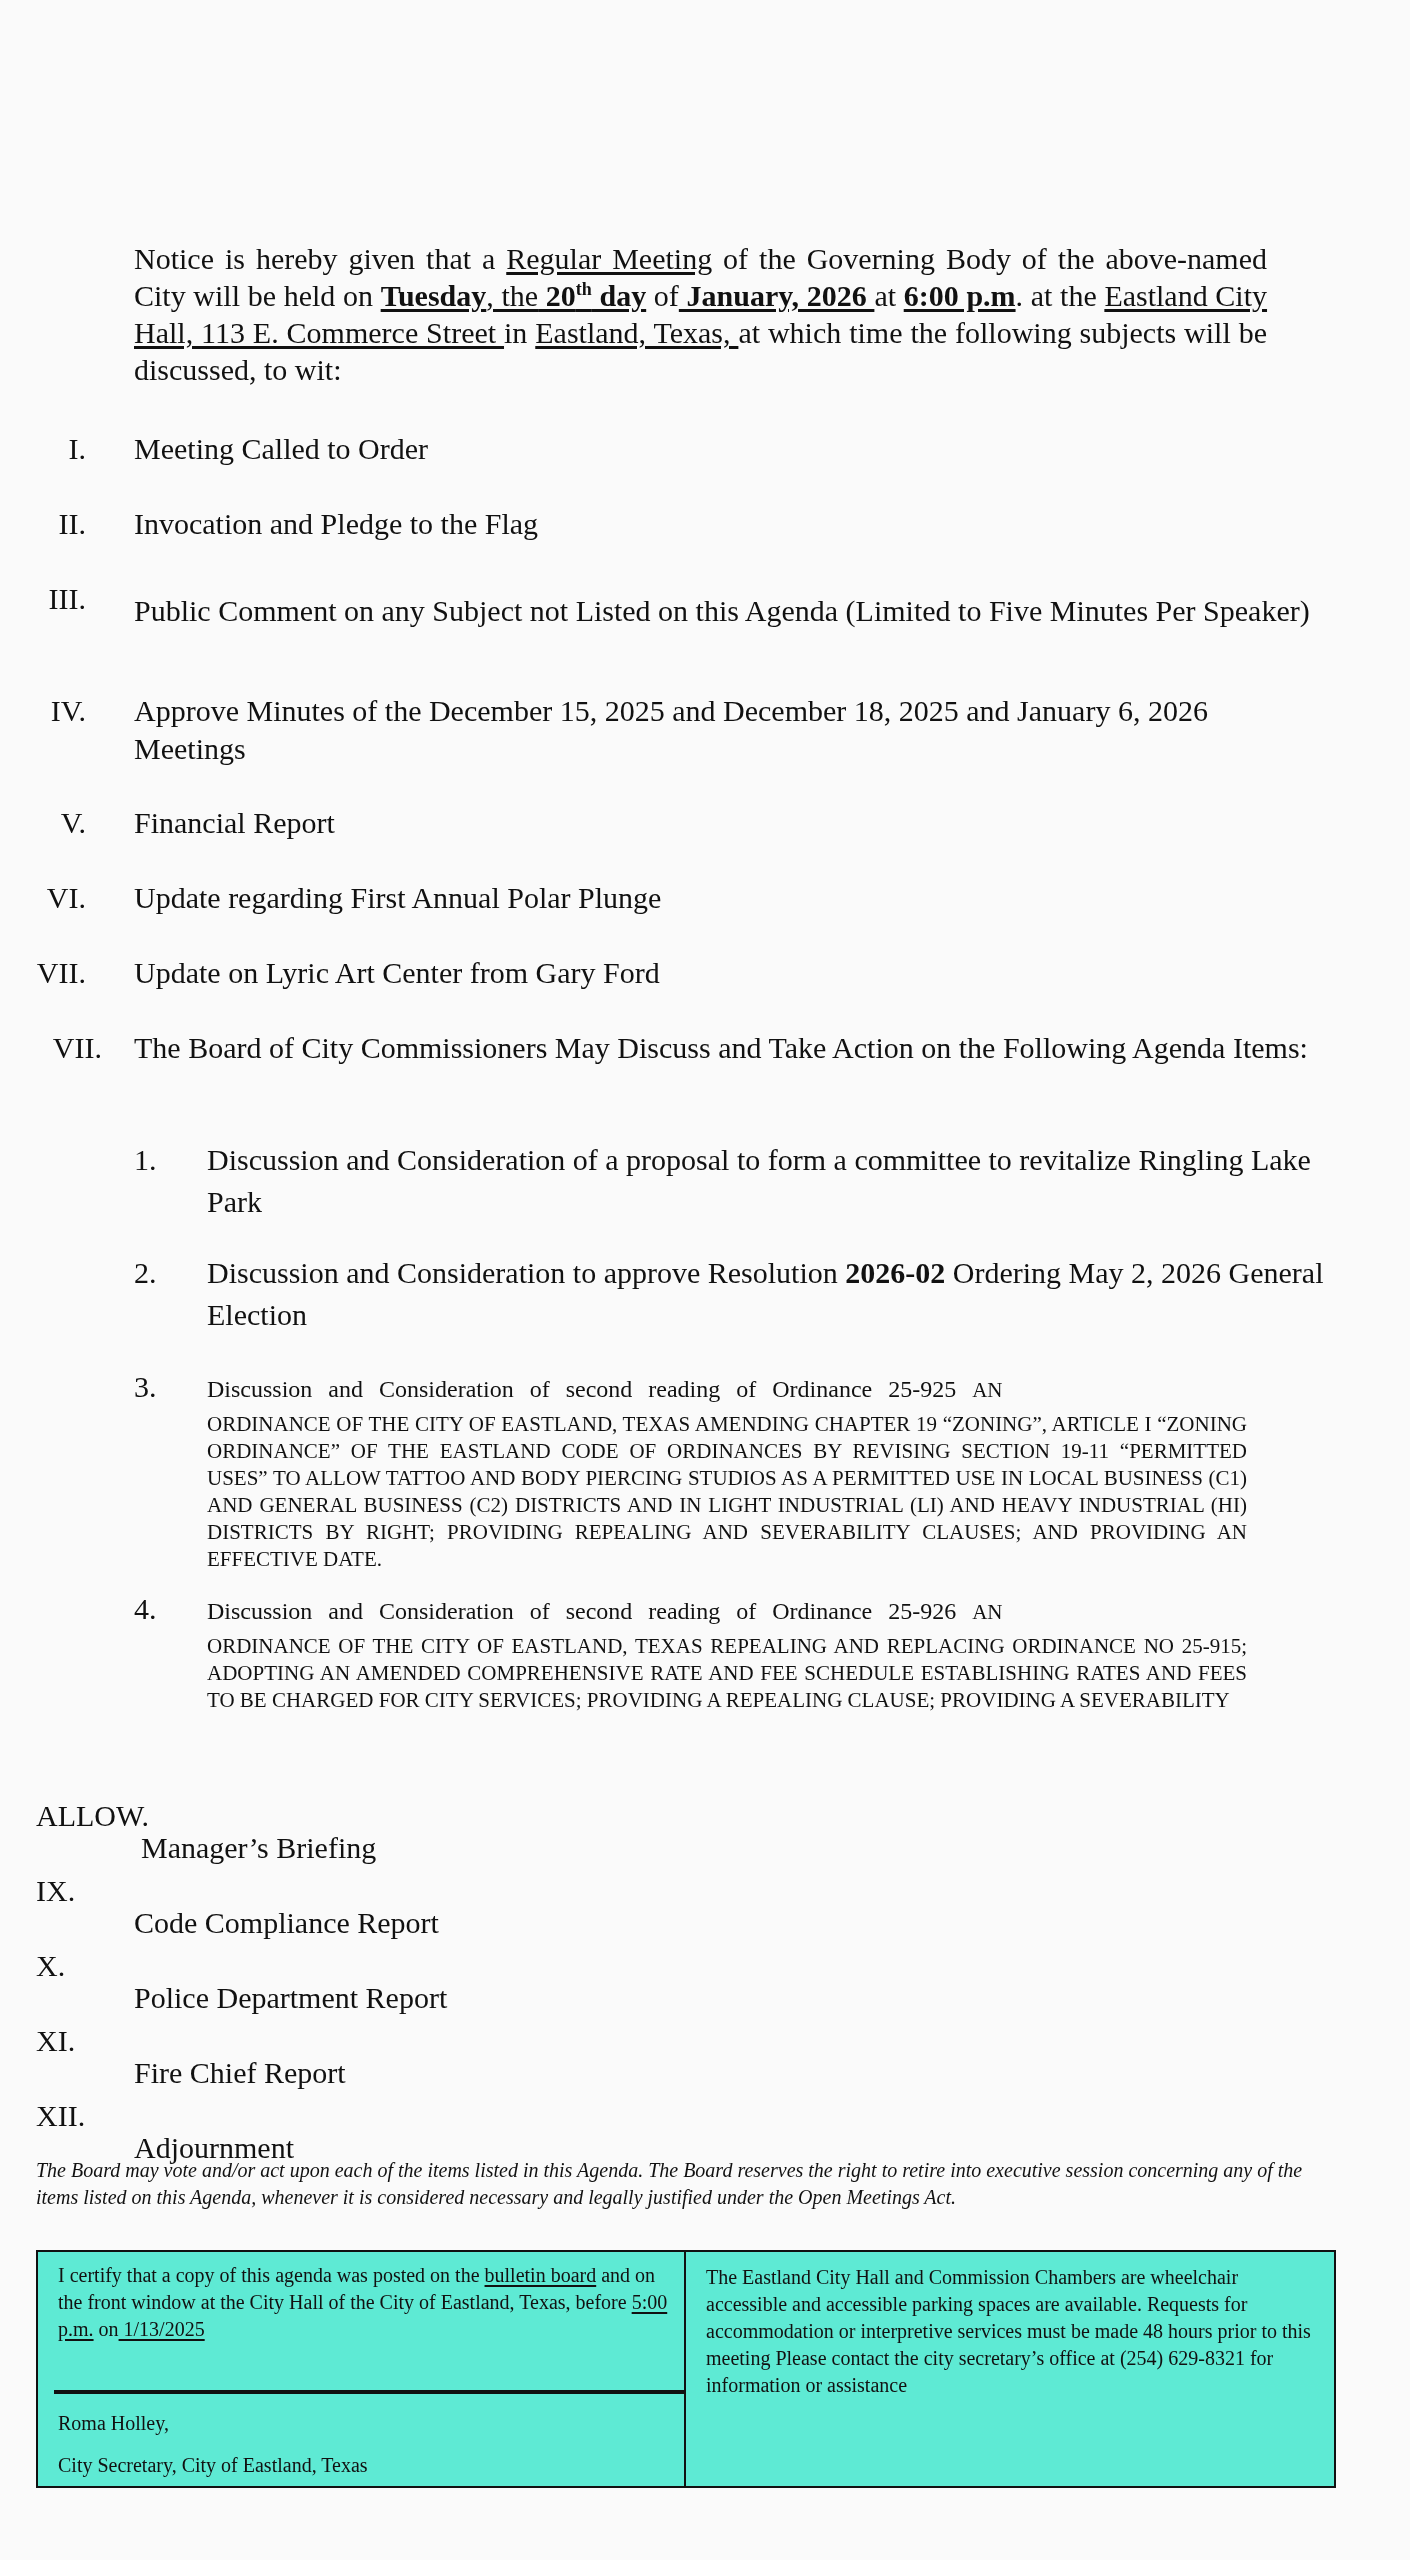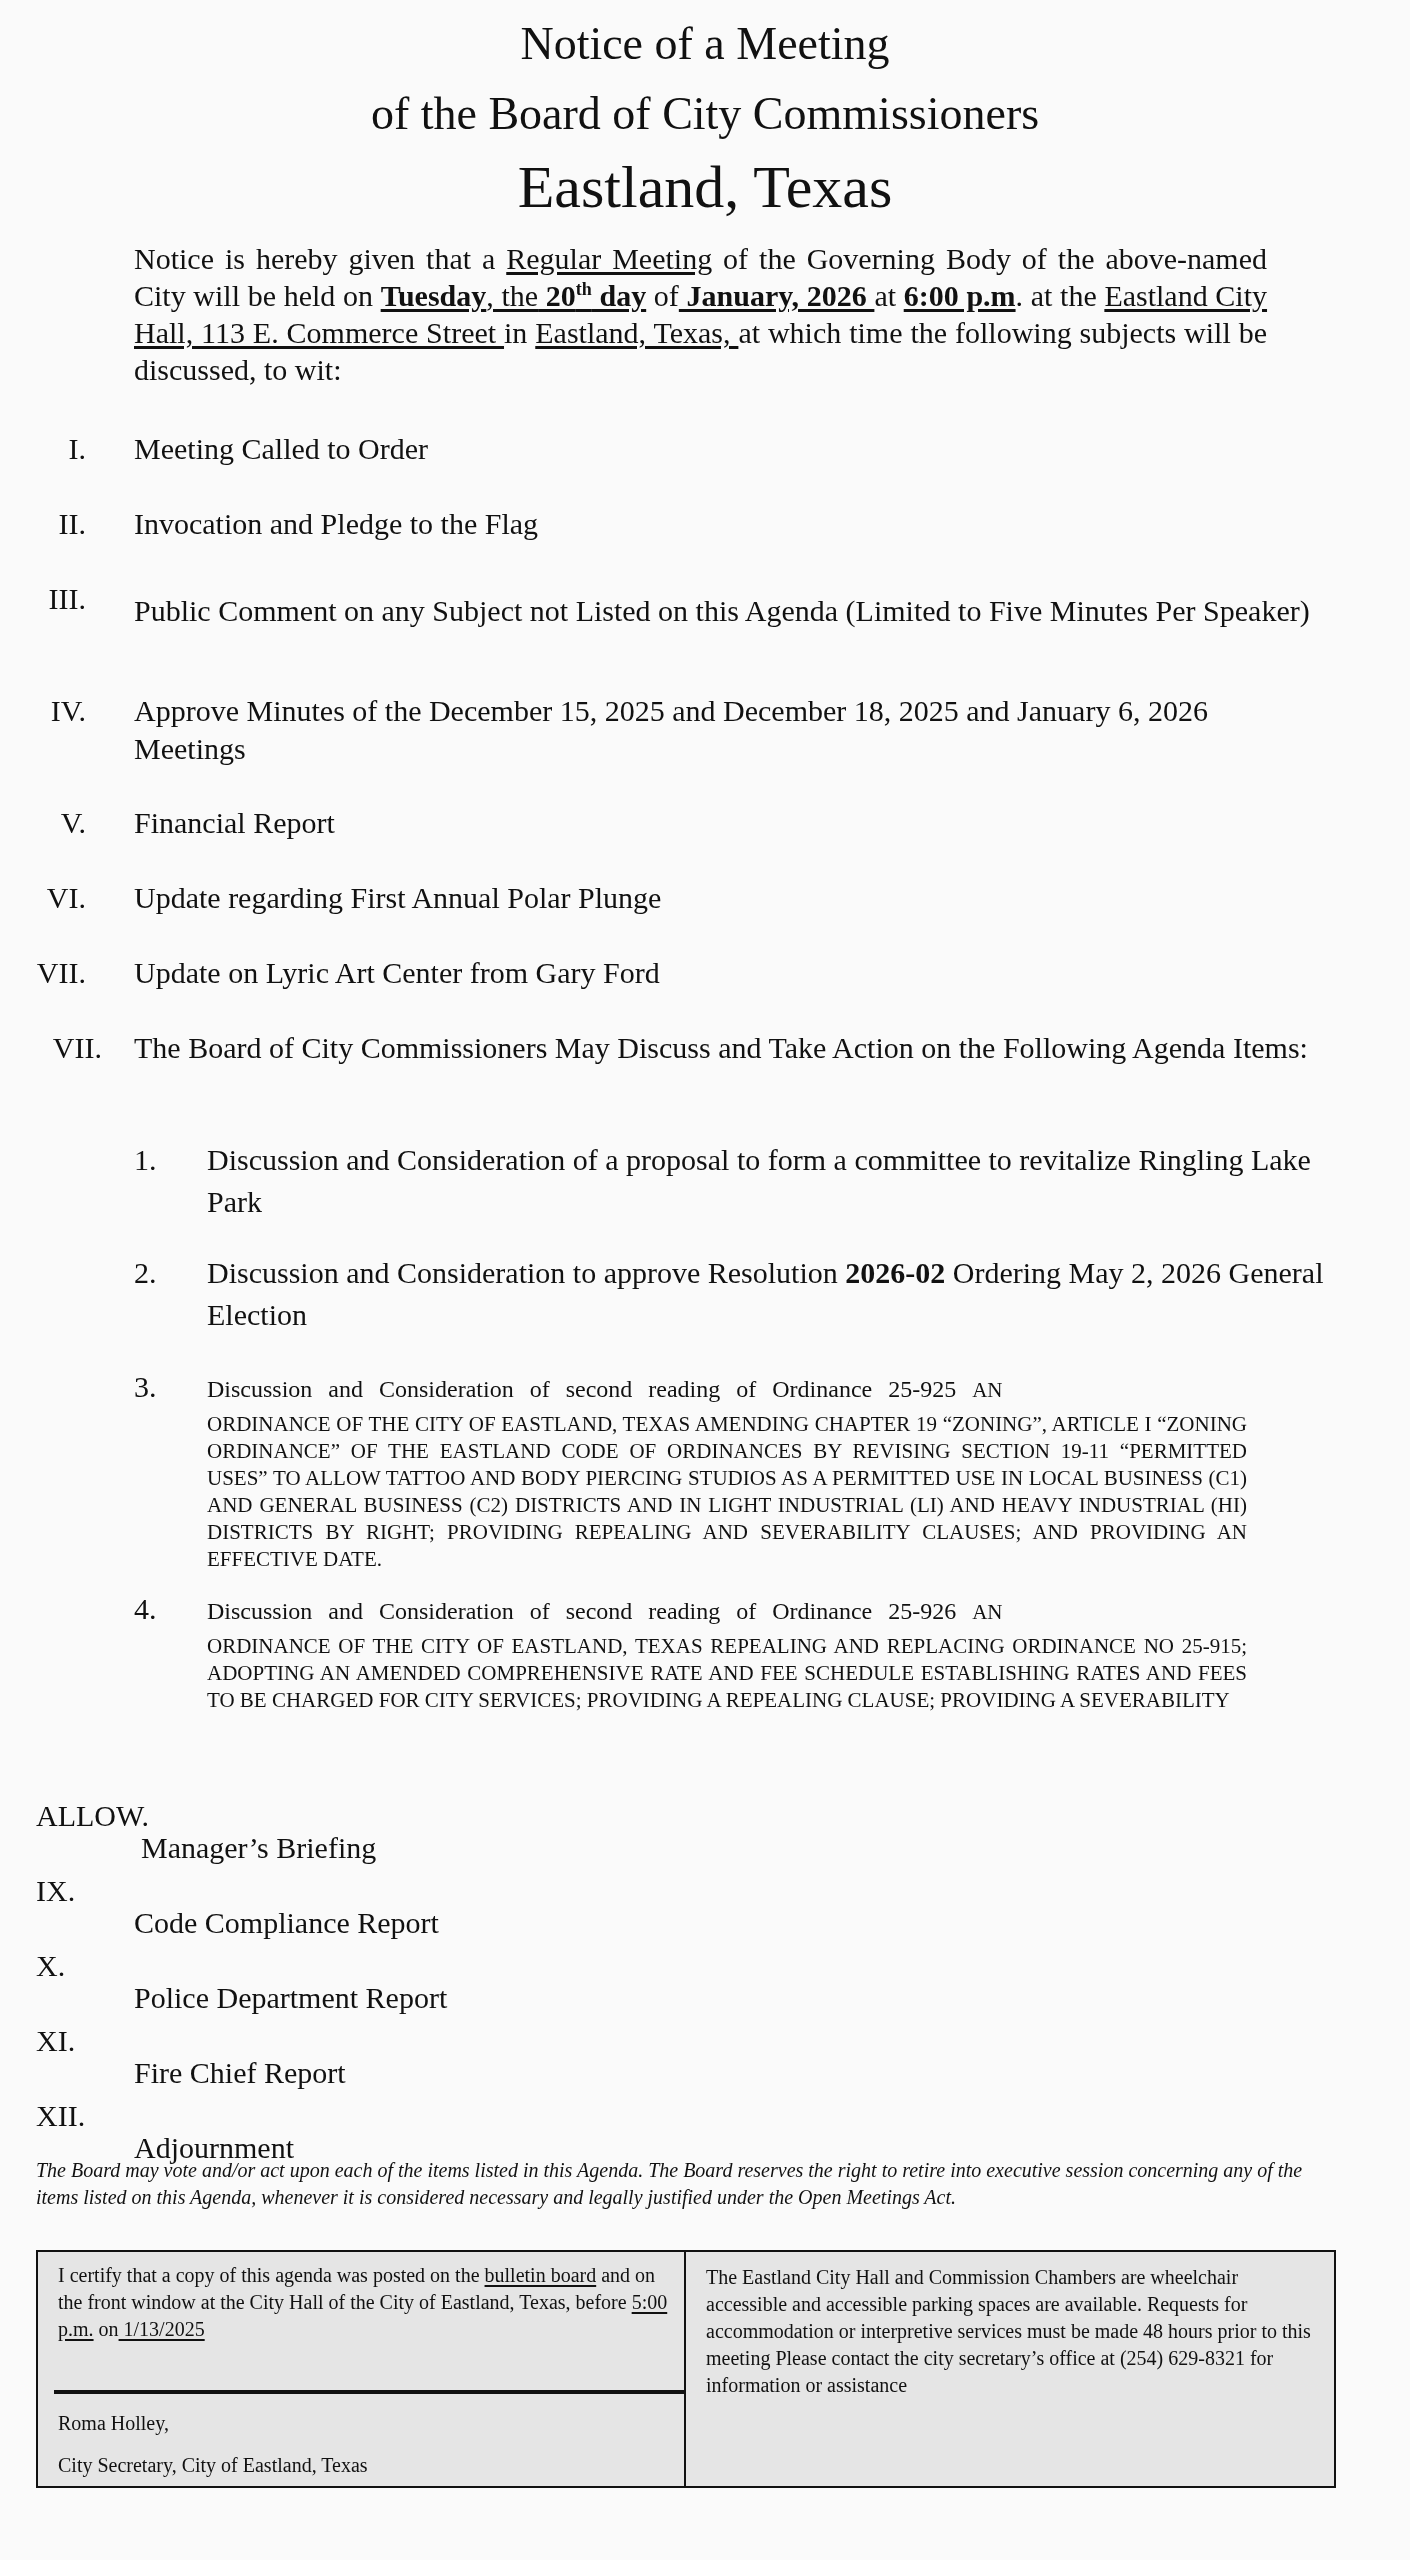--- a/index.html
+++ b/index.html
@@ -39,43 +39,38 @@
   .lower-item { position: absolute; left: 36px; font-size: 30px; line-height: 38px; }
   .lower-item .num { position: absolute; left: 0; }
   .lower-item .text { position: absolute; left: 98px; white-space: nowrap; margin-top: 32px; }
 
   .disclaimer {
     position: absolute; left: 36px; top: 2157px; width: 1300px;
     font-size: 20px; line-height: 27px; font-style: italic;
   }
   .box {
     position: absolute; left: 36px; top: 2250px; width: 1300px; height: 238px;
-    border: 2px solid #111; background: #e5e5e5; box-sizing: border-box;
+    border: 2px solid #111; background: #5eead4; box-sizing: border-box;
   }
   .box-left {
     position: absolute; left: 0; top: 0; width: 648px; height: 100%;
     border-right: 2px solid #111; box-sizing: border-box;
   }
   .box-right { position: absolute; left: 648px; top: 0; width: 650px; height: 100%; }
   .cert { position: absolute; left: 20px; top: 10px; width: 610px; font-size: 20px; line-height: 27px; }
   .sig-line { position: absolute; left: 16px; top: 138px; width: 632px; height: 4px; background: #111; }
   .signer { position: absolute; left: 20px; top: 158px; font-size: 20px; line-height: 27px; }
   .signer-title { position: absolute; left: 20px; top: 200px; font-size: 20px; line-height: 27px; }
   .access { position: absolute; left: 20px; top: 12px; width: 615px; font-size: 20px; line-height: 27px; }
 </style>
 </head>
 <body>
 
 <div class="page">
 
-  <div class="title-block">
-    <p class="title-line1">Notice of a Meeting</p>
-    <p class="title-line2">of the Board of City Commissioners</p>
-    <p class="title-line3">Eastland, Texas</p>
-  </div>
 
   <div class="intro"><span>Notice is hereby given that a </span><span class="u">Regular Meeting</span><span> of the Governing Body of the above-named City will be held on </span><span class="u b">Tuesday</span><span class="u">, the</span><span class="u b"><span> 20</span><sup>th</sup><span> day</span></span><span> of</span><span class="u b"> January, 2026 </span><span>at </span><span class="u b">6:00 p.m</span><span>. at the </span><span class="u">Eastland City Hall, 113 E. Commerce Street </span><span>in </span><span class="u">Eastland, Texas, </span><span>at which time the following subjects will be discussed, to wit:</span></div>
 
   <div class="agenda-item" style="top:430px; left:0; width:1410px;">
     <span class="num" style="width:86px;">I.</span>
     <span class="text">Meeting Called to Order</span>
   </div>
   <div class="agenda-item" style="top:505px; left:0; width:1410px;">
     <span class="num" style="width:86px;">II.</span>
     <span class="text">Invocation and Pledge to the Flag</span>

